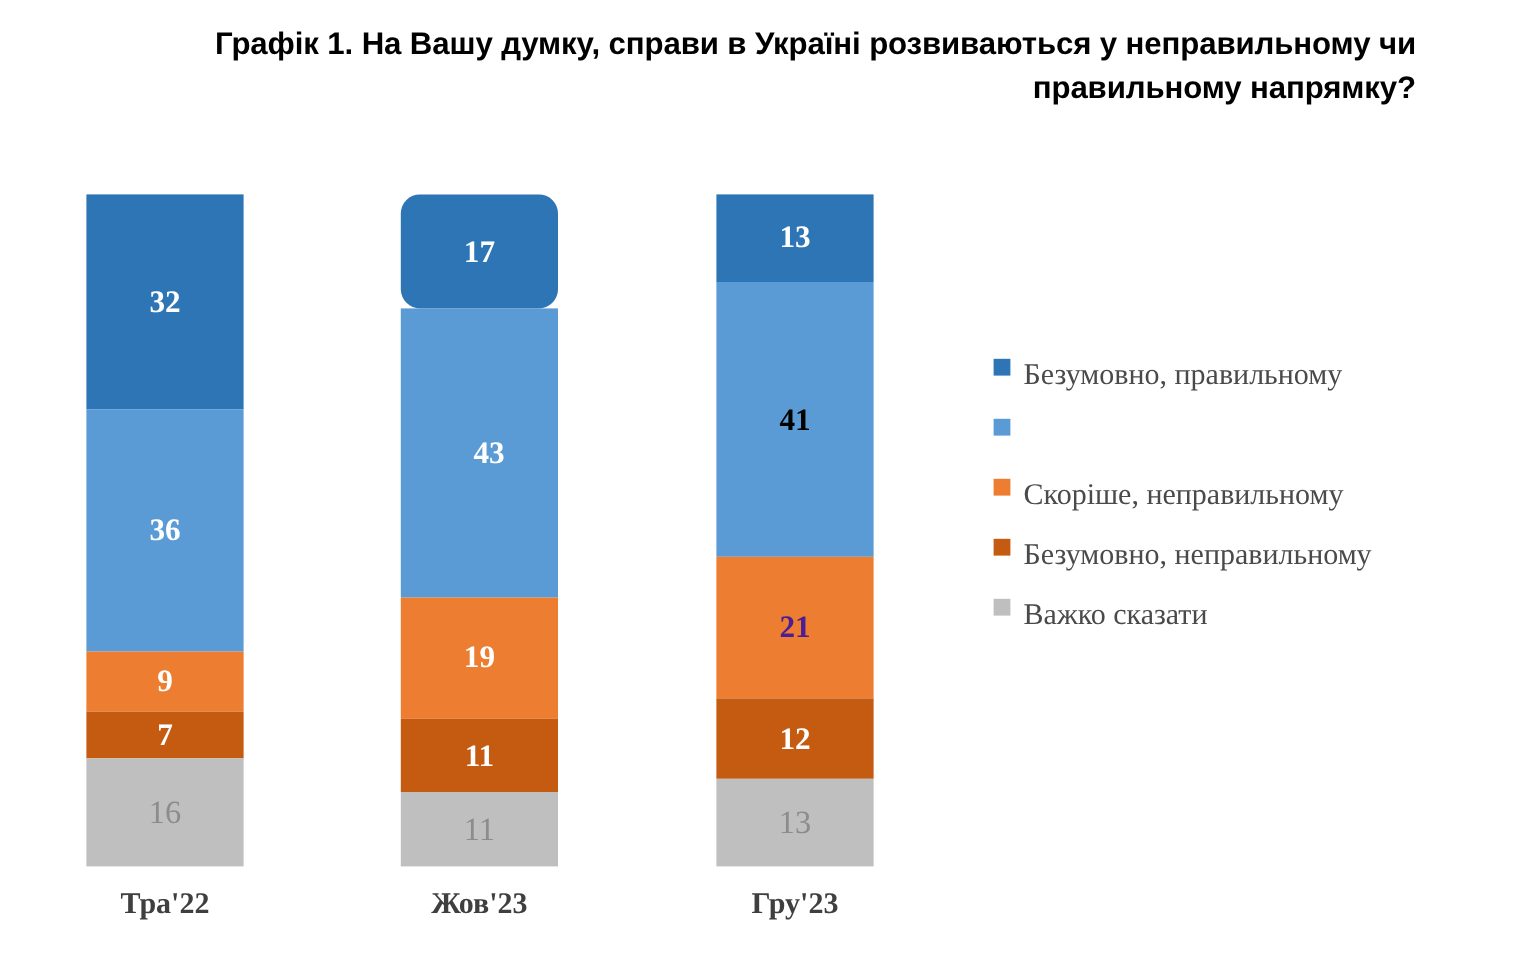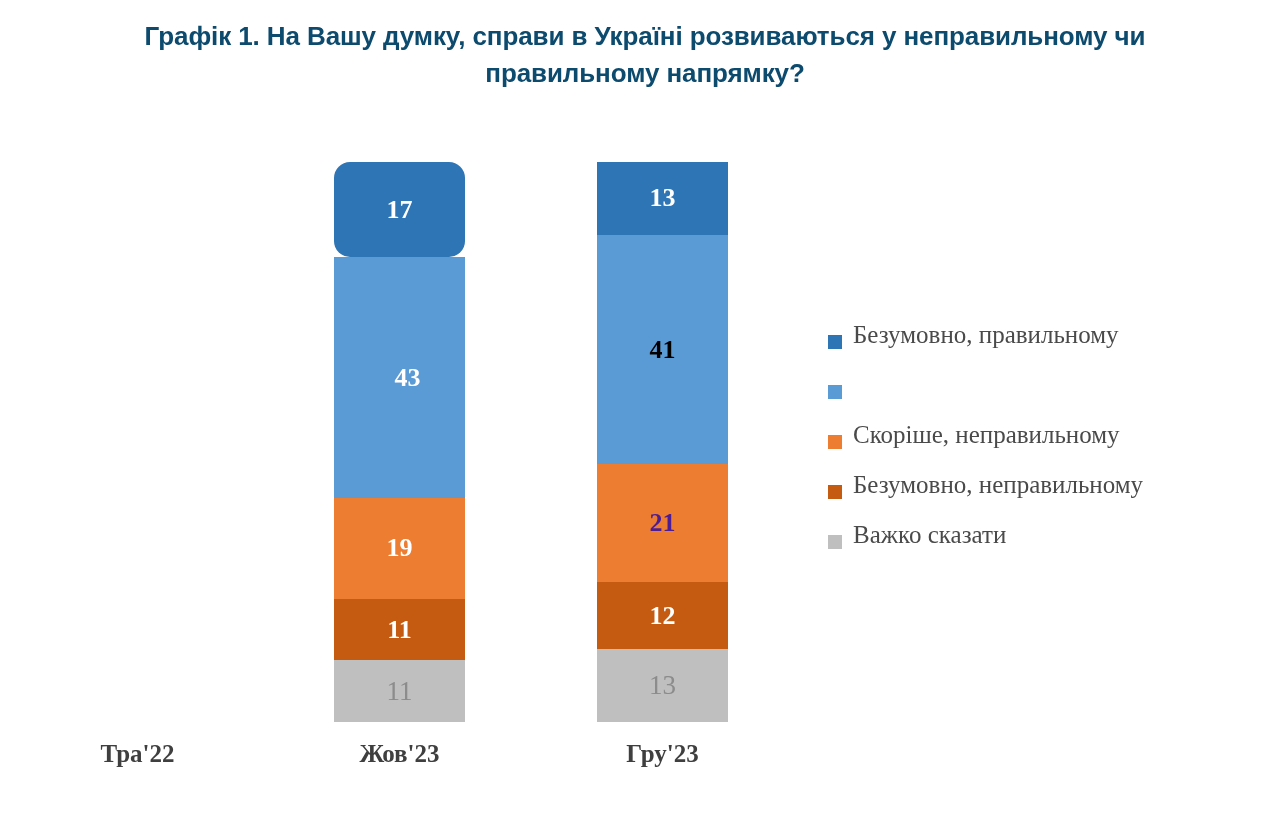--- a/index.html
+++ b/index.html
@@ -16,26 +16,26 @@
     font-family: "Liberation Sans", sans-serif;
     -webkit-font-smoothing: antialiased;
   }
 
   
   #chart-title {
     position: absolute;
     left: 110px;
     top: 18px;
     width: 1070px;
-    text-align: center;
+    text-align: right;
     font-family: "Liberation Sans", sans-serif;
     font-weight: bold;
     font-size: 26px;
     line-height: 37px;
-    color: #0c4a6e;
+    color: #000000;
     letter-spacing: -0.1px;
   }
 
   
   #plot-area {
     position: absolute;
     left: 0;
     top: 0;
     width: 820px;
     height: 816px;
@@ -99,21 +99,21 @@
 
   
   #legend {
     position: absolute;
     left: 828px;
     top: 299px;
     width: 420px;
   }
   .legend-item {
     display: flex;
-    align-items: flex-end;
+    align-items: flex-start;
     height: 50px;
   }
   .legend-swatch {
     width: 14px;
     height: 14px;
     flex: 0 0 14px;
     margin-right: 11px;
   }
   .legend-text {
     font-family: "Liberation Serif", serif;
@@ -123,20 +123,39 @@
     white-space: nowrap;
   }
 </style>
 </head>
 <body>
 
 <div id="chart-title">Графік 1. На Вашу думку, справи в Україні розвиваються у неправильному чи правильному напрямку?</div>
 
 <div id="plot-area">
 
+  <div class="bar-group g0">
+    <div class="bar-stack">
+        <div class="segment" style="height: 32%; background: rgb(46, 117, 182);">
+          <span class="seg-label" style="color: rgb(255, 255, 255);">32</span>
+        </div>
+        <div class="segment" style="height: 36%; background: rgb(91, 155, 213);">
+          <span class="seg-label" style="color: rgb(255, 255, 255);">36</span>
+        </div>
+        <div class="segment" style="height: 9%; background: rgb(237, 125, 49);">
+          <span class="seg-label" style="color: rgb(255, 255, 255);">9</span>
+        </div>
+        <div class="segment" style="height: 7%; background: rgb(197, 90, 17);">
+          <span class="seg-label" style="color: rgb(255, 255, 255);">7</span>
+        </div>
+        <div class="segment" style="height: 16%; background: rgb(191, 191, 191);">
+          <span class="seg-label muted" style="color: rgb(140, 140, 140);">16</span>
+        </div>
+      </div>
+  </div>
   <div class="bar-group g1">
     <div class="bar-stack">
         <div class="segment" style="height: 17%; background: rgb(46, 117, 182); border-radius: 16px;">
           <span class="seg-label" style="color: rgb(255, 255, 255);">17</span>
         </div>
         <div class="segment" style="height: 43%; background: rgb(91, 155, 213); padding-left: 16px;">
           <span class="seg-label" style="color: rgb(255, 255, 255);">43</span>
         </div>
         <div class="segment" style="height: 18%; background: rgb(237, 125, 49);">
           <span class="seg-label" style="color: rgb(255, 255, 255);">19</span>

